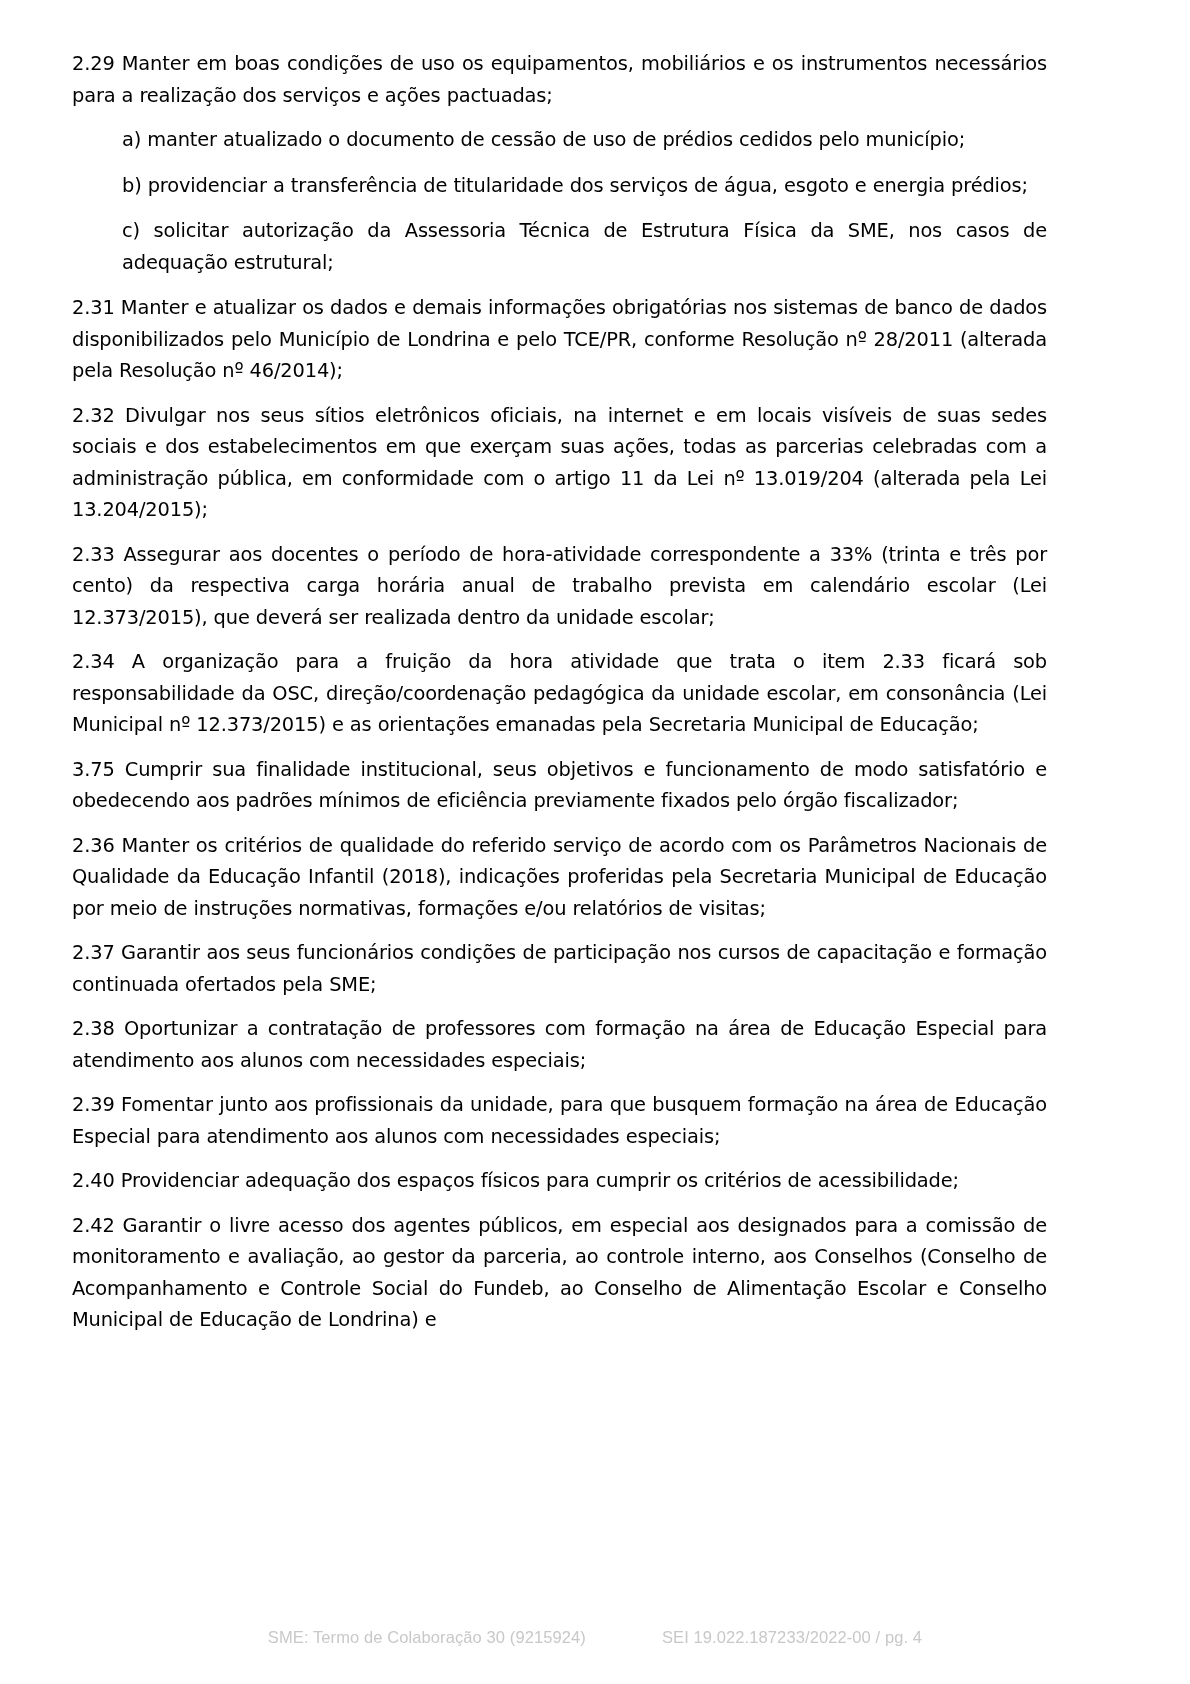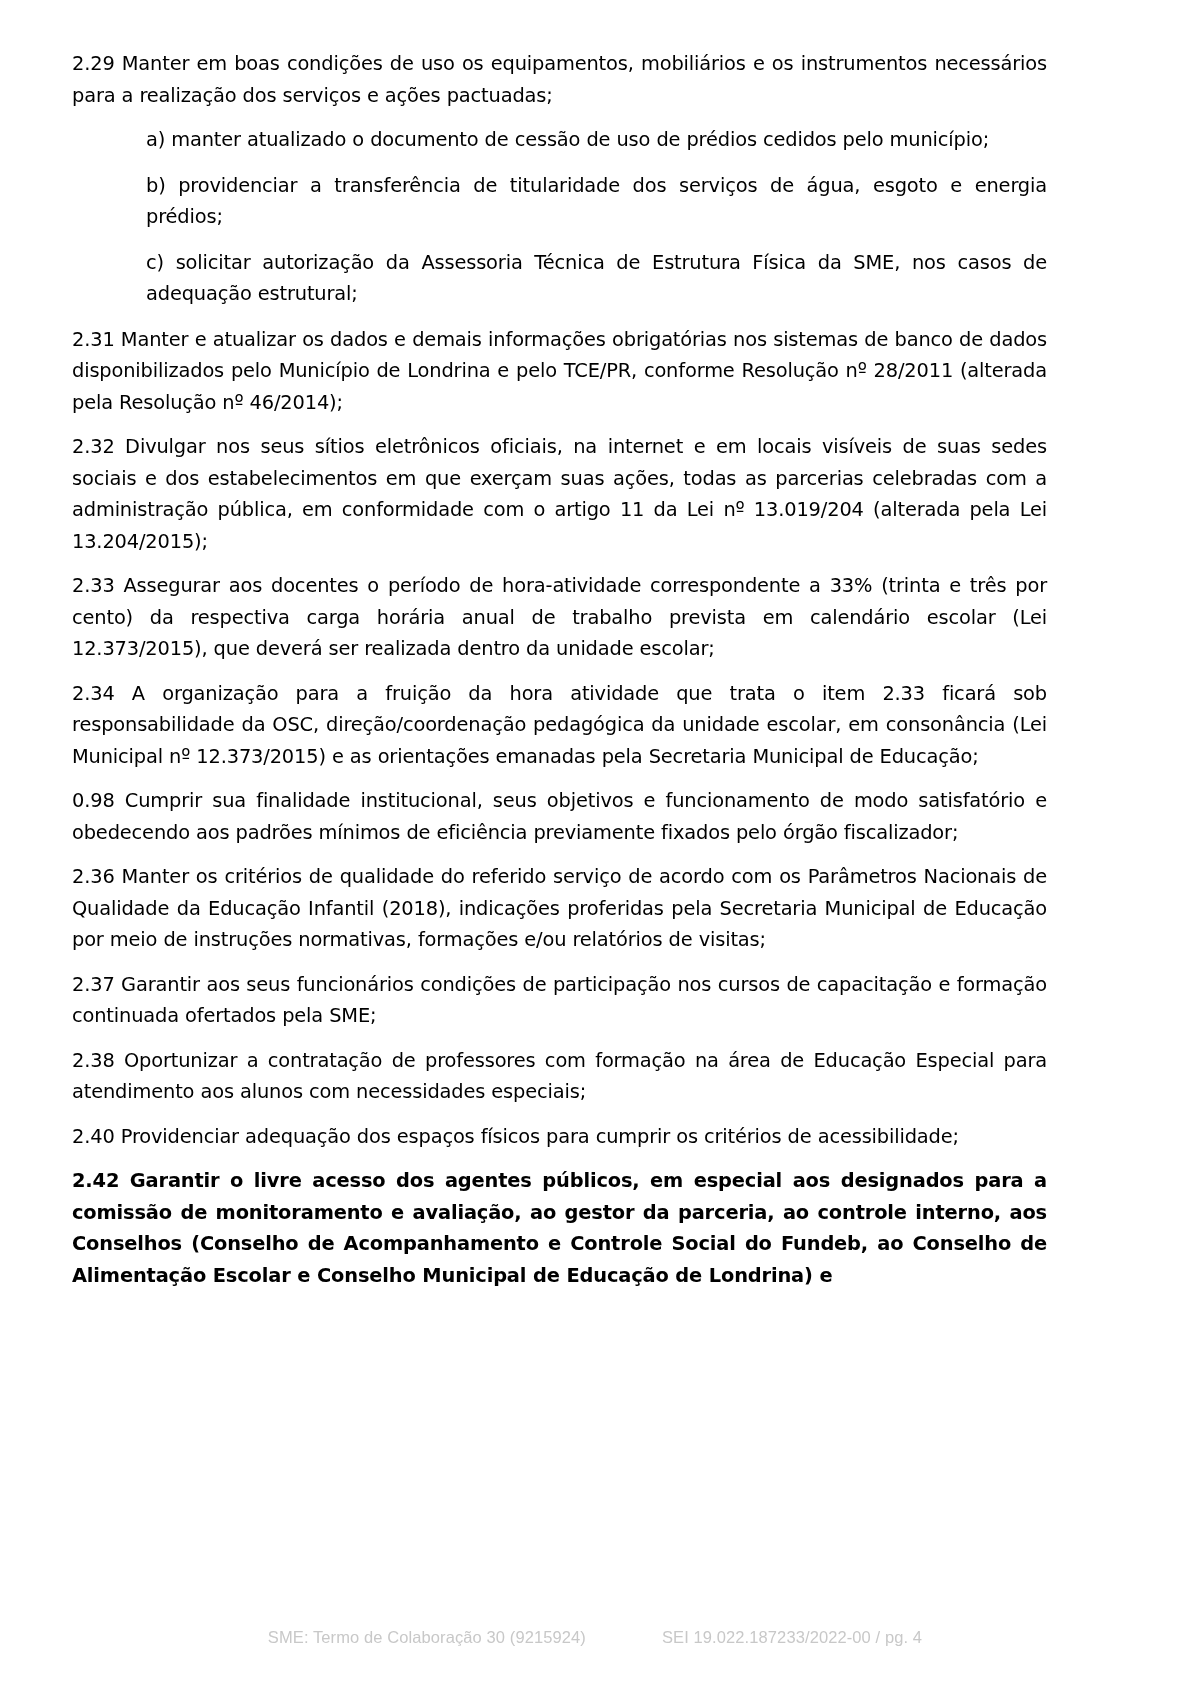--- a/index.html
+++ b/index.html
@@ -28,24 +28,23 @@
     line-height: 31.5px;
     color: #000000;
     margin: 0 0 13px 0;
     letter-spacing: -0.15px;
     word-spacing: 0.1px;
     -webkit-hyphens: none;
     hyphens: none;
   }
   .para:last-child {
     margin-bottom: 16px;
-    font-weight: bold;
   }
   .para.sub {
-    margin-left: 74px;
+    margin-left: 50px;
     margin-bottom: 14px;
   }
   .footer {
     position: absolute;
     left: 0;
     top: 1628px;
     width: 1190px;
     display: flex;
     justify-content: center;
     gap: 76px;
@@ -66,24 +65,25 @@
   <div class="doc-body">
 
     <p class="para">2.29 Manter em boas condições de uso os equipamentos, mobiliários e os instrumentos necessários para a realização dos serviços e ações pactuadas;</p>
     <p class="para sub">a) manter atualizado o documento de cessão de uso de prédios cedidos pelo município;</p>
     <p class="para sub">b) providenciar a transferência de titularidade dos serviços de água, esgoto e energia prédios;</p>
     <p class="para sub">c) solicitar autorização da Assessoria Técnica de Estrutura Física da SME, nos casos de adequação estrutural;</p>
     <p class="para">2.31 Manter e atualizar os dados e demais informações obrigatórias nos sistemas de banco de dados disponibilizados pelo Município de Londrina e pelo TCE/PR, conforme Resolução nº 28/2011 (alterada pela Resolução nº 46/2014);</p>
     <p class="para">2.32 Divulgar nos seus sítios eletrônicos oficiais, na internet e em locais visíveis de suas sedes sociais e dos estabelecimentos em que exerçam suas ações, todas as parcerias celebradas com a administração pública, em conformidade com o artigo 11 da Lei nº 13.019/204 (alterada pela Lei 13.204/2015);</p>
     <p class="para">2.33 Assegurar aos docentes o período de hora-atividade correspondente a 33% (trinta e três por cento) da respectiva carga horária anual de trabalho prevista em calendário escolar (Lei 12.373/2015), que deverá ser realizada dentro da unidade escolar;</p>
     <p class="para">2.34 A organização para a fruição da hora atividade que trata o item 2.33 ficará sob responsabilidade da OSC, direção/coordenação pedagógica da unidade escolar, em consonância (Lei Municipal nº 12.373/2015) e as orientações emanadas pela Secretaria Municipal de Educação;</p>
-    <p class="para">0.98 Cumprir sua finalidade institucional, seus objetivos e funcionamento de modo satisfatório e obedecendo aos padrões mínimos de eficiência previamente fixados pelo órgão fiscalizador;</p>
+    <p class="para">3.75 Cumprir sua finalidade institucional, seus objetivos e funcionamento de modo satisfatório e obedecendo aos padrões mínimos de eficiência previamente fixados pelo órgão fiscalizador;</p>
     <p class="para">2.36 Manter os critérios de qualidade do referido serviço de acordo com os Parâmetros Nacionais de Qualidade da Educação Infantil (2018), indicações proferidas pela Secretaria Municipal de Educação por meio de instruções normativas, formações e/ou relatórios de visitas;</p>
     <p class="para">2.37 Garantir aos seus funcionários condições de participação nos cursos de capacitação e formação continuada ofertados pela SME;</p>
     <p class="para">2.38 Oportunizar a contratação de professores com formação na área de Educação Especial para atendimento aos alunos com necessidades especiais;</p>
+    <p class="para">2.39 Fomentar junto aos profissionais da unidade, para que busquem formação na área de Educação Especial para atendimento aos alunos com necessidades especiais;</p>
     <p class="para">2.40 Providenciar adequação dos espaços físicos para cumprir os critérios de acessibilidade;</p>
     <p class="para">2.42 Garantir o livre acesso dos agentes públicos, em especial aos designados para a comissão de monitoramento e avaliação, ao gestor da parceria, ao controle interno, aos Conselhos (Conselho de Acompanhamento e Controle Social do Fundeb, ao Conselho de Alimentação Escolar e Conselho Municipal de Educação de Londrina) e</p>
 
   </div>
 
   <div class="footer">
     <span>SME: Termo de Colaboração 30 (9215924)</span>
     <span>SEI 19.022.187233/2022-00 / pg. 4</span>
   </div>
 

